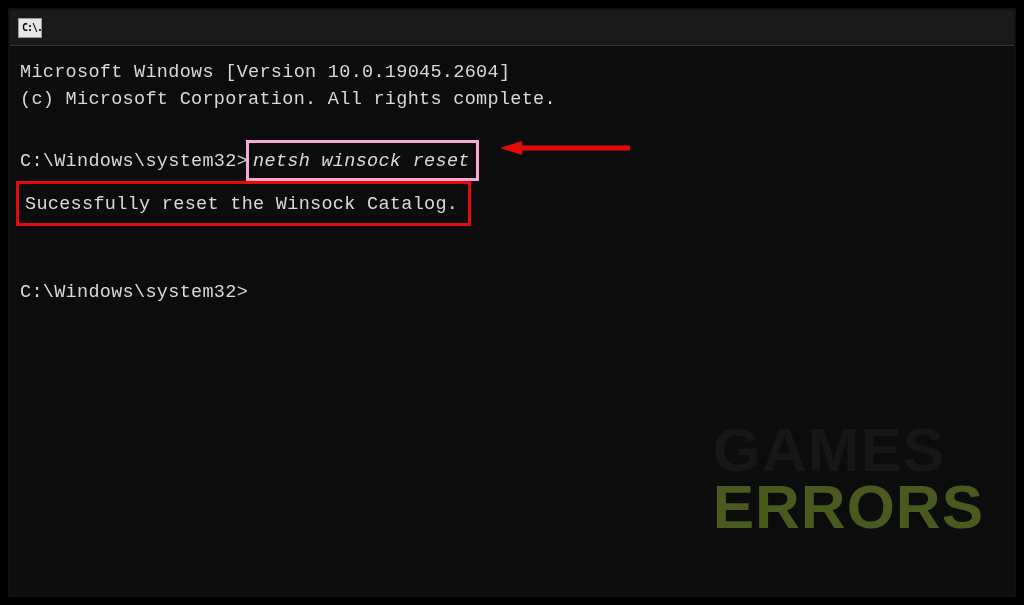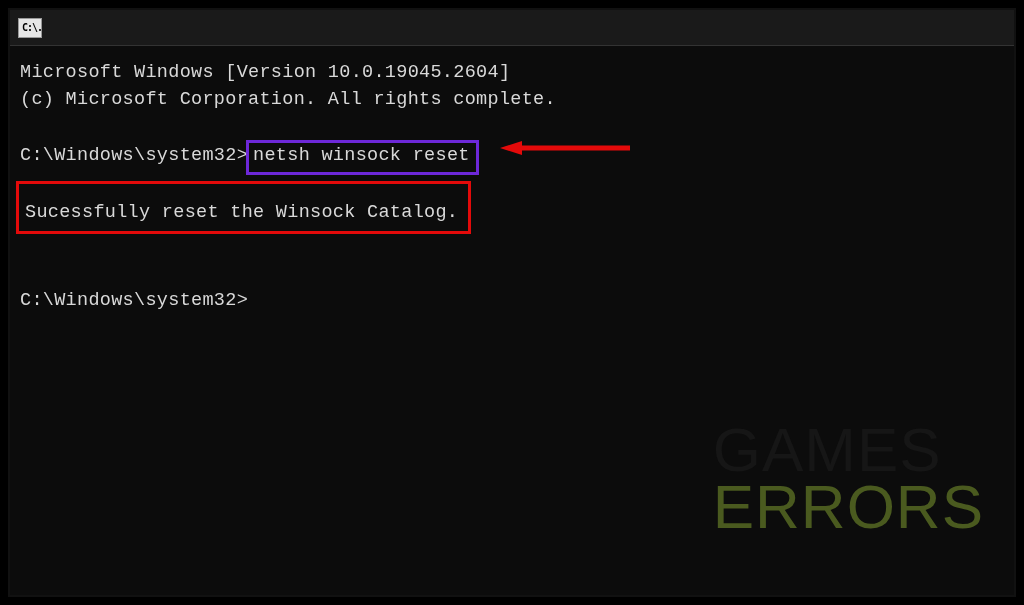--- a/index.html
+++ b/index.html
@@ -69,46 +69,47 @@
       letter-spacing: 0.3px;
     }
     .term-line {
       white-space: pre;
     }
     .blank-line {
       height: 1.45em;
     }
     .cmd-highlight {
       display: inline-block;
-      border: 3px solid #6d28d9;
-      padding: 0 6px 2px 4px;
+      border: 3px solid #f9a8d4;
+      padding: 6px 6px 2px 4px;
       margin-left: -2px;
+      font-style: italic;
     }
     .output-highlight {
       display: inline-block;
       border: 3px solid #e40a0a;
-      padding: 16px 10px 4px 6px;
+      padding: 8px 10px 4px 6px;
       margin-left: -4px;
-      margin-top: 6px;
+      margin-top: 0;
     }
     .arrow-annot {
       position: absolute;
       top: 95px;
       left: 490px;
       width: 130px;
       height: 14px;
       pointer-events: none;
     }
     .watermark {
       position: absolute;
       right: 30px;
       bottom: 60px;
       text-align: left;
       font-family: Arial, Helvetica, sans-serif;
-      font-weight: 400;
+      font-weight: 700;
       font-size: 62px;
       line-height: 0.92;
       letter-spacing: 1px;
       pointer-events: none;
     }
     .wm-top {
       color: #161616;
     }
     .wm-bottom {
       color: #4a5a1f;

